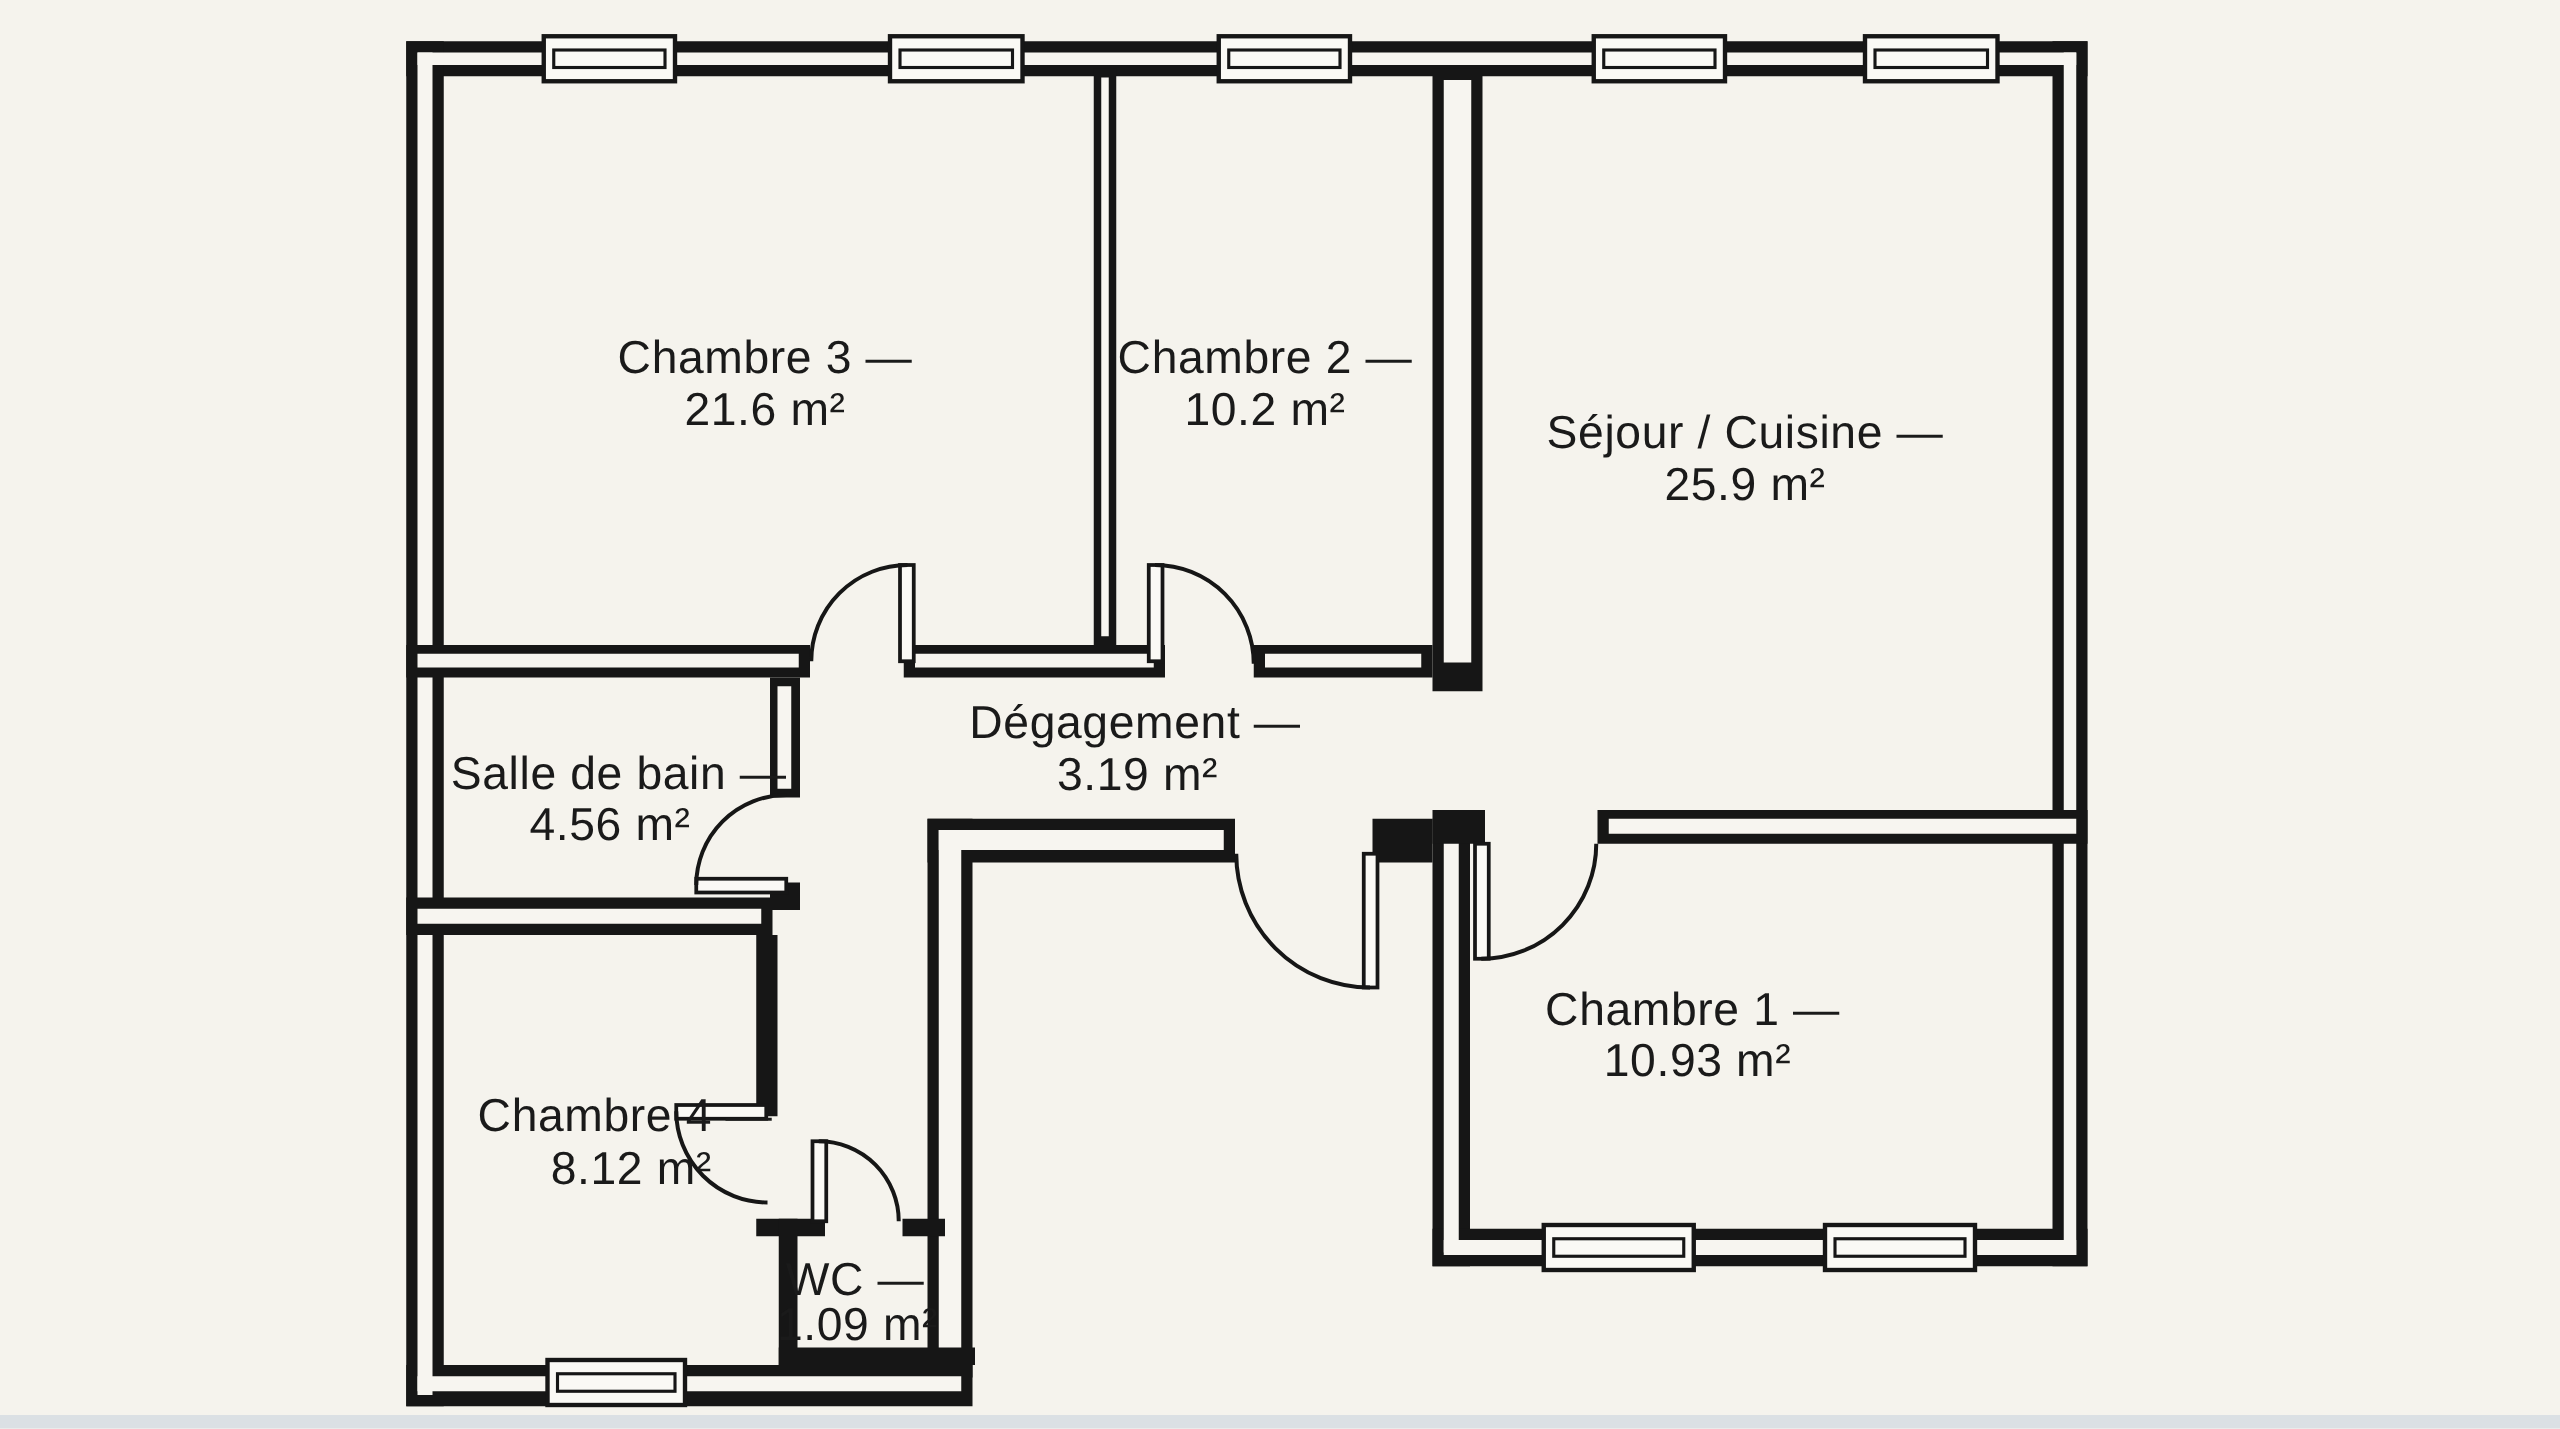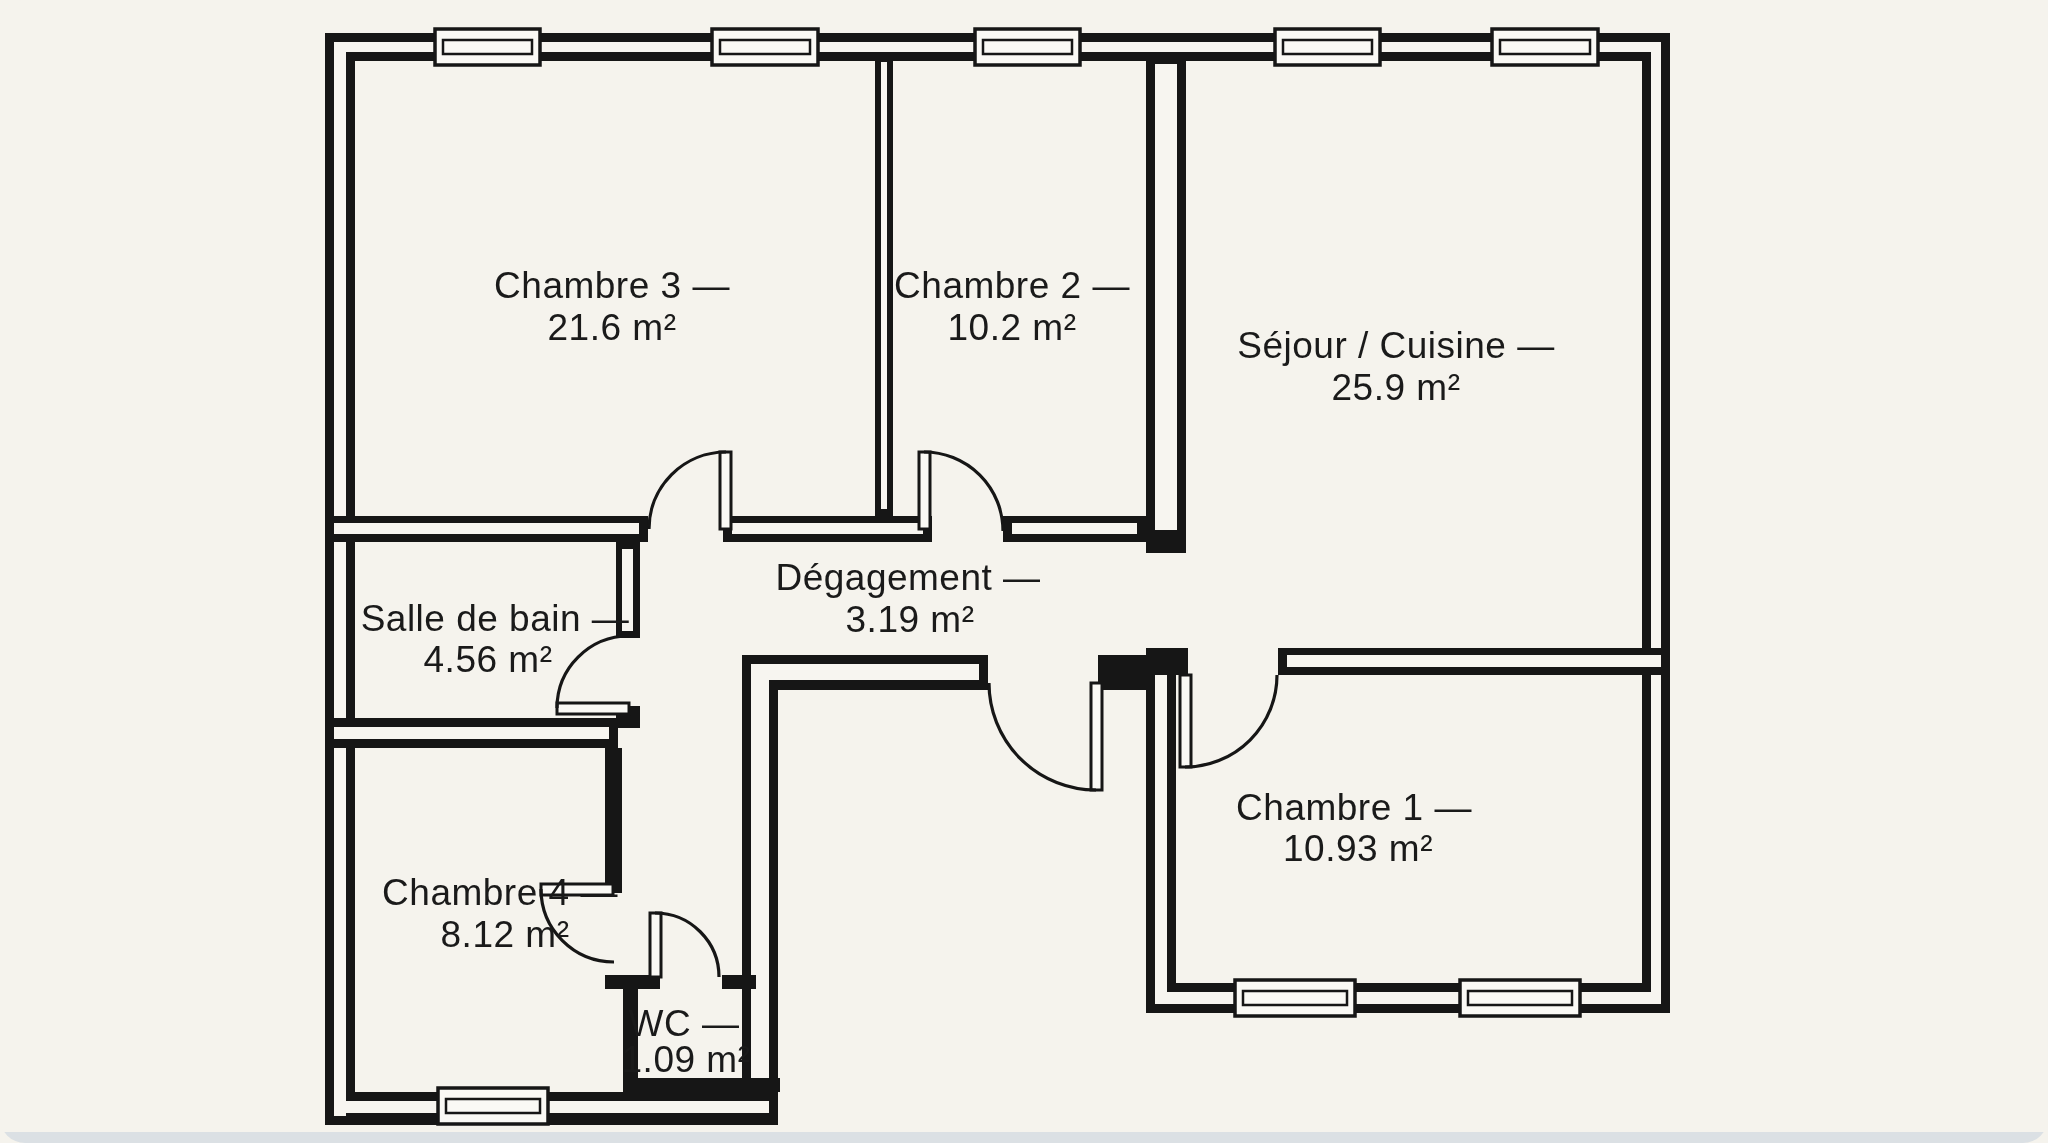--- a/index.html
+++ b/index.html
@@ -1,17 +1,17 @@
 <!DOCTYPE html>
 <html><head>
 <meta charset="utf-8">
 <style>
   html,body{margin:0;padding:0;background:#f5f3ed;}
   .stage{position:relative;width:2048px;height:1143px;background:#f5f3ed;overflow:hidden;
-         font-family:"Liberation Sans",sans-serif;border-radius:25px;}
+         font-family:"Liberation Sans",sans-serif;}
   svg{display:block}
   .room-name,.room-area{font-family:"Liberation Sans",sans-serif;font-size:37px;fill:#1a1a1a;
       text-anchor:middle;letter-spacing:0.5px;}
   .wall{fill:#161616;}
   .wallcore{fill:#f7f5f0;}
   .winbox{fill:#faf9f5;stroke:#161616;stroke-width:3.5;}
   .winpane{fill:#faf9f5;stroke:#161616;stroke-width:2.5;}
   .leaf{fill:#faf9f5;stroke:#161616;stroke-width:3;}
   .arc{fill:none;stroke:#161616;stroke-width:3.2;}
 </style>

